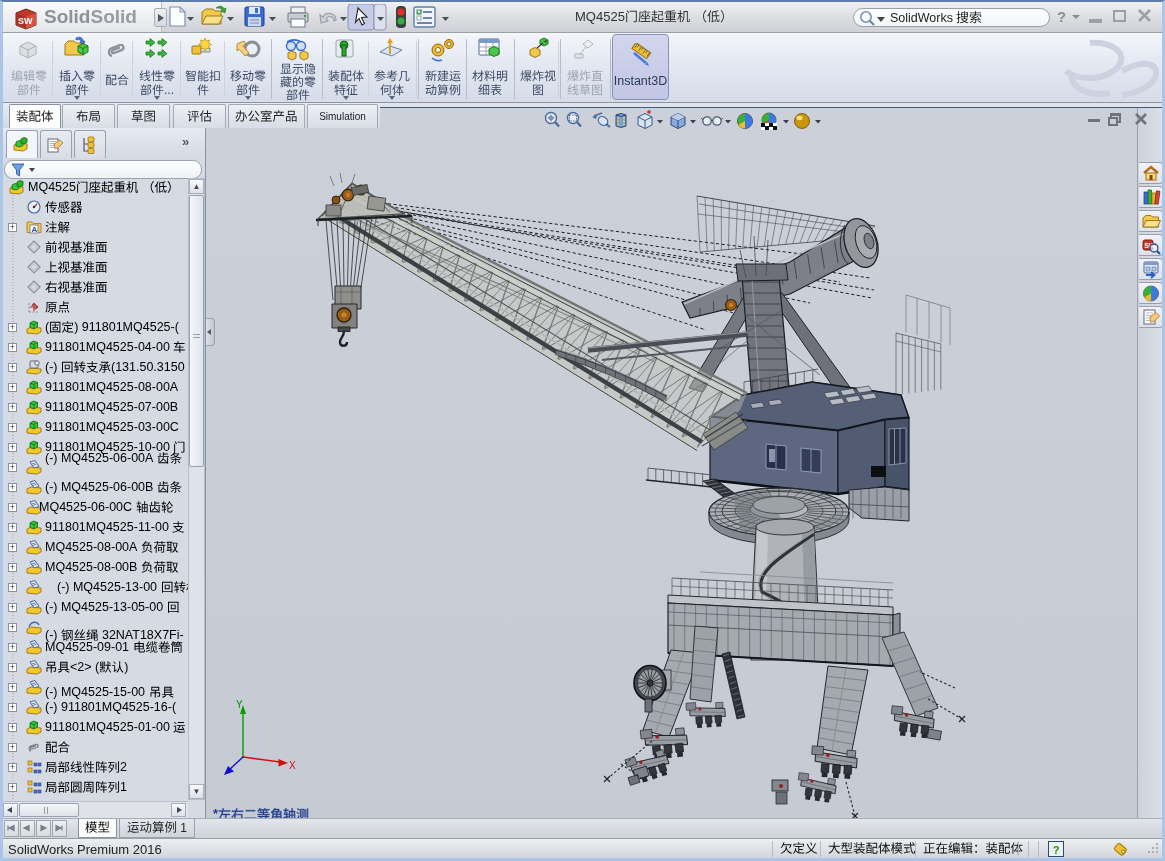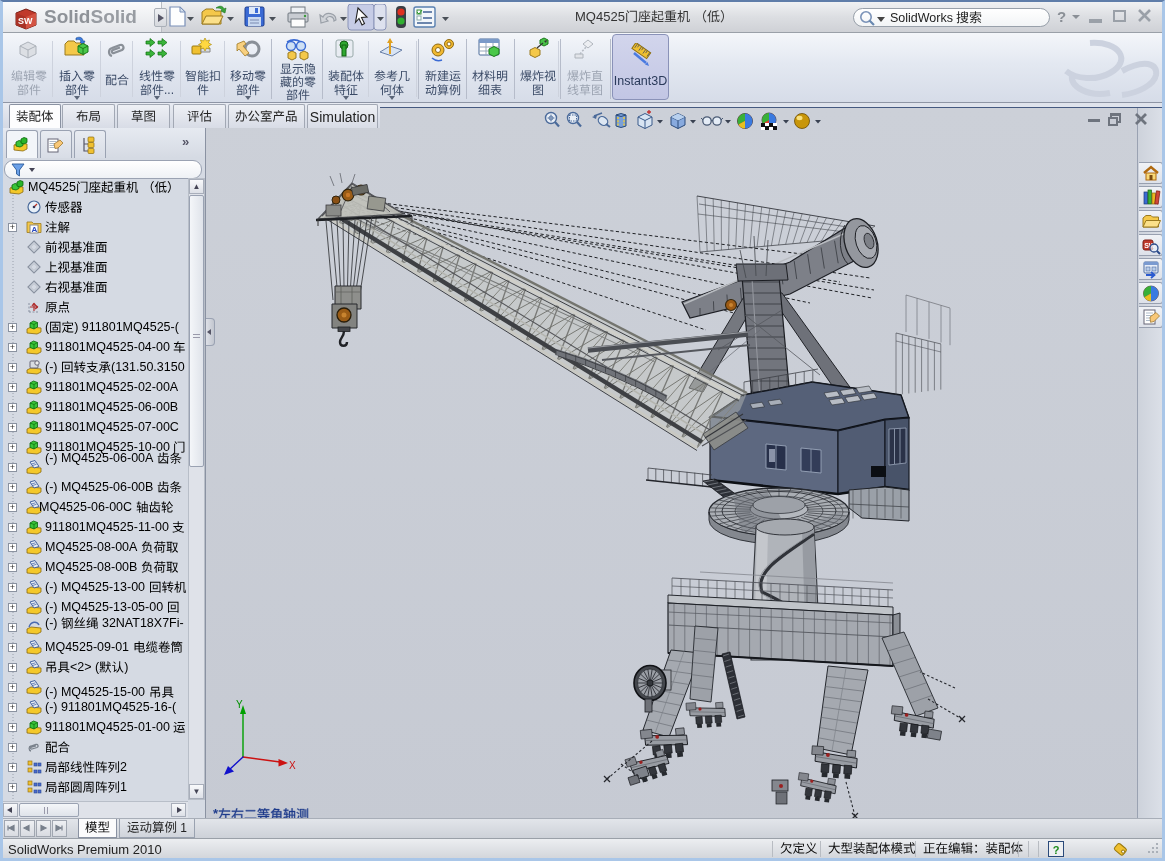--- a/index.html
+++ b/index.html
@@ -415,21 +415,21 @@
         <use href="#g8bc4" x="0"></use>
         <use href="#g4f30" x="1000"></use>
       </svg></div>
     <div class="abs" style="left:226px;top:1px;width:77px;height:24px;background:linear-gradient(#eef0f5,#d8dce6);border:1px solid #a2a8b4;border-bottom:none;border-radius:2px 2px 0 0;text-align:center;padding-top:4px;font-size:12.5px"><svg style="display:inline-block;vertical-align:-0.165em;" width="62.5" height="12.5" viewBox="0 -860 5000 1000" fill="#222">
         <use href="#g529e" x="0"></use>
         <use href="#g516c" x="1000"></use>
         <use href="#g5ba4" x="2000"></use>
         <use href="#g4ea7" x="3000"></use>
         <use href="#g54c1" x="4000"></use>
       </svg></div>
-    <div class="abs" style="left:305px;top:1px;width:71px;height:24px;background:linear-gradient(#eef0f5,#d8dce6);border:1px solid #a2a8b4;border-bottom:none;border-radius:2px 2px 0 0;text-align:center;padding-top:4px;font-size:12.5px"><span style="color:#222;font-size:14px">Simulation</span></div>
+    <div class="abs" style="left:305px;top:1px;width:71px;height:24px;background:linear-gradient(#eef0f5,#d8dce6);border:1px solid #a2a8b4;border-bottom:none;border-radius:2px 2px 0 0;text-align:center;padding-top:4px;font-size:12.5px"><span style="color:#222;font-size:10px">Simulation</span></div>
   </div>
 <div class="abs" style="left:2px;top:128px;width:204px;height:710px;background:#d5dae3;border-right:1px solid #8a92a2;overflow:hidden;z-index:5">
     <div class="abs" style="left:0;top:0;width:204px;height:30px;background:linear-gradient(#e6eaf1,#d5dae3)">
       <div class="abs" style="left:4px;top:2px;width:32px;height:28px;background:#f2f5f9;border:1px solid #9aa2b2;border-bottom:none;border-radius:3px 3px 0 0"></div>
       <div class="abs" style="left:38px;top:2px;width:32px;height:28px;background:linear-gradient(#e8ebf1,#d8dde6);border:1px solid #9aa2b2;border-bottom:none;border-radius:3px 3px 0 0"></div>
       <div class="abs" style="left:72px;top:2px;width:32px;height:28px;background:linear-gradient(#e8ebf1,#d8dde6);border:1px solid #9aa2b2;border-bottom:none;border-radius:3px 3px 0 0"></div>
       <svg class="abs" style="left:11px;top:8px" width="16" height="16" viewBox="0 0 16 16">
         <path d="M1 9 l4 -2 9 1 v5 l-4 2 -9 -1 z" fill="#f4c82a" stroke="#8a6a10" stroke-width="0.8"></path>
         <path d="M3 6 l3 -1.5 4 1 v4 l-3 1.5 -4 -1 z" fill="#3ac43a" stroke="#0a6a0a" stroke-width="0.8"></path>
         <path d="M8 3 l3 -1.5 3 1 v4 l-3 1.5 -3 -1 z" fill="#2ab42a" stroke="#0a6a0a" stroke-width="0.8"></path>
@@ -572,35 +572,35 @@
           <use href="#g8f6c" x="1000"></use>
           <use href="#g652f" x="2000"></use>
           <use href="#g627f" x="3000"></use>
         </svg><span>(131.50.3150</span></div>
       <div class="abs" style="left:6px;top:205px;width:9px;height:9px;background:#fff;border:1px solid #8a92a0;font-size:9px;line-height:7px;text-align:center;color:#333">+</div>
       <svg class="abs" style="left:24px;top:201px" width="16" height="16" viewBox="0 0 16 16">
         <path d="M1 10 l4 -2 10 1 v4 l-4 2 -10 -1 z" fill="#f4c82a" stroke="#8a6a10" stroke-width="0.8"></path>
         <path d="M4 4 l3.5 -2 4 1.5 v4.5 l-3.5 2 -4 -1.5 z" fill="#3ac43a" stroke="#0a6a0a" stroke-width="0.8"></path>
         <path d="M4 4 l4 1.5 3.5 -2 M8 5.5 v4.5" fill="none" stroke="#0a6a0a" stroke-width="0.7"></path>
       </svg>
-      <div class="abs" style="left:43px;top:202px;white-space:nowrap"><span>911801MQ4525-02-00A</span></div>
+      <div class="abs" style="left:43px;top:202px;white-space:nowrap"><span>911801MQ4525-08-00A</span></div>
       <div class="abs" style="left:6px;top:225px;width:9px;height:9px;background:#fff;border:1px solid #8a92a0;font-size:9px;line-height:7px;text-align:center;color:#333">+</div>
       <svg class="abs" style="left:24px;top:221px" width="16" height="16" viewBox="0 0 16 16">
         <path d="M1 10 l4 -2 10 1 v4 l-4 2 -10 -1 z" fill="#f4c82a" stroke="#8a6a10" stroke-width="0.8"></path>
         <path d="M4 4 l3.5 -2 4 1.5 v4.5 l-3.5 2 -4 -1.5 z" fill="#3ac43a" stroke="#0a6a0a" stroke-width="0.8"></path>
         <path d="M4 4 l4 1.5 3.5 -2 M8 5.5 v4.5" fill="none" stroke="#0a6a0a" stroke-width="0.7"></path>
       </svg>
-      <div class="abs" style="left:43px;top:222px;white-space:nowrap"><span>911801MQ4525-06-00B</span></div>
+      <div class="abs" style="left:43px;top:222px;white-space:nowrap"><span>911801MQ4525-07-00B</span></div>
       <div class="abs" style="left:6px;top:245px;width:9px;height:9px;background:#fff;border:1px solid #8a92a0;font-size:9px;line-height:7px;text-align:center;color:#333">+</div>
       <svg class="abs" style="left:24px;top:241px" width="16" height="16" viewBox="0 0 16 16">
         <path d="M1 10 l4 -2 10 1 v4 l-4 2 -10 -1 z" fill="#f4c82a" stroke="#8a6a10" stroke-width="0.8"></path>
         <path d="M4 4 l3.5 -2 4 1.5 v4.5 l-3.5 2 -4 -1.5 z" fill="#3ac43a" stroke="#0a6a0a" stroke-width="0.8"></path>
         <path d="M4 4 l4 1.5 3.5 -2 M8 5.5 v4.5" fill="none" stroke="#0a6a0a" stroke-width="0.7"></path>
       </svg>
-      <div class="abs" style="left:43px;top:242px;white-space:nowrap"><span>911801MQ4525-07-00C</span></div>
+      <div class="abs" style="left:43px;top:242px;white-space:nowrap"><span>911801MQ4525-03-00C</span></div>
       <div class="abs" style="left:6px;top:265px;width:9px;height:9px;background:#fff;border:1px solid #8a92a0;font-size:9px;line-height:7px;text-align:center;color:#333">+</div>
       <svg class="abs" style="left:24px;top:261px" width="16" height="16" viewBox="0 0 16 16">
         <path d="M1 10 l4 -2 10 1 v4 l-4 2 -10 -1 z" fill="#f4c82a" stroke="#8a6a10" stroke-width="0.8"></path>
         <path d="M4 4 l3.5 -2 4 1.5 v4.5 l-3.5 2 -4 -1.5 z" fill="#3ac43a" stroke="#0a6a0a" stroke-width="0.8"></path>
         <path d="M4 4 l4 1.5 3.5 -2 M8 5.5 v4.5" fill="none" stroke="#0a6a0a" stroke-width="0.7"></path>
       </svg>
       <div class="abs" style="left:43px;top:262px;white-space:nowrap"><span>911801MQ4525-10-00&nbsp;</span><svg style="display:inline-block;vertical-align:-0.165em;" width="12.5" height="12.5" viewBox="0 -860 1000 1000" fill="#000">
           <use href="#g95e8" x="0"></use>
         </svg></div>
       <div class="abs" style="left:6px;top:285px;width:9px;height:9px;background:#fff;border:1px solid #8a92a0;font-size:9px;line-height:7px;text-align:center;color:#333">+</div>
@@ -664,40 +664,40 @@
           <use href="#g8d1f" x="0"></use>
           <use href="#g8377" x="1000"></use>
           <use href="#g53d6" x="2000"></use>
         </svg></div>
       <div class="abs" style="left:6px;top:405px;width:9px;height:9px;background:#fff;border:1px solid #8a92a0;font-size:9px;line-height:7px;text-align:center;color:#333">+</div>
       <svg class="abs" style="left:24px;top:401px" width="16" height="16" viewBox="0 0 16 16">
         <path d="M1 10 l4 -2 10 1 v4 l-4 2 -10 -1 z" fill="#f4c82a" stroke="#8a6a10" stroke-width="0.8"></path>
         <path d="M4 3 l5 -1.5 4 6 -5 1.5 z" fill="#e8eef8" stroke="#3a5a9a" stroke-width="0.9"></path>
         <path d="M5.5 5 l4 -1.2 M6.5 6.5 l4 -1.2" stroke="#3a5a9a" stroke-width="0.7"></path>
       </svg>
-      <div class="abs" style="left:43px;top:402px;white-space:nowrap"><span>(-)&nbsp;MQ4525-13-00&nbsp;</span><svg style="display:inline-block;vertical-align:-0.165em;" width="37.5" height="12.5" viewBox="0 -860 3000 1000" fill="#000">
+      <div class="abs" style="left:55px;top:402px;white-space:nowrap"><span>(-)&nbsp;MQ4525-13-00&nbsp;</span><svg style="display:inline-block;vertical-align:-0.165em;" width="37.5" height="12.5" viewBox="0 -860 3000 1000" fill="#000">
           <use href="#g56de" x="0"></use>
           <use href="#g8f6c" x="1000"></use>
           <use href="#g673a" x="2000"></use>
         </svg></div>
       <div class="abs" style="left:6px;top:425px;width:9px;height:9px;background:#fff;border:1px solid #8a92a0;font-size:9px;line-height:7px;text-align:center;color:#333">+</div>
       <svg class="abs" style="left:24px;top:421px" width="16" height="16" viewBox="0 0 16 16">
         <path d="M1 10 l4 -2 10 1 v4 l-4 2 -10 -1 z" fill="#f4c82a" stroke="#8a6a10" stroke-width="0.8"></path>
         <path d="M4 3 l5 -1.5 4 6 -5 1.5 z" fill="#e8eef8" stroke="#3a5a9a" stroke-width="0.9"></path>
         <path d="M5.5 5 l4 -1.2 M6.5 6.5 l4 -1.2" stroke="#3a5a9a" stroke-width="0.7"></path>
       </svg>
       <div class="abs" style="left:43px;top:422px;white-space:nowrap"><span>(-)&nbsp;MQ4525-13-05-00&nbsp;</span><svg style="display:inline-block;vertical-align:-0.165em;" width="12.5" height="12.5" viewBox="0 -860 1000 1000" fill="#000">
           <use href="#g56de" x="0"></use>
         </svg></div>
       <div class="abs" style="left:6px;top:445px;width:9px;height:9px;background:#fff;border:1px solid #8a92a0;font-size:9px;line-height:7px;text-align:center;color:#333">+</div>
       <svg class="abs" style="left:24px;top:441px" width="16" height="16" viewBox="0 0 16 16">
         <path d="M1 10 l4 -2 10 1 v4 l-4 2 -10 -1 z" fill="#f4c82a" stroke="#8a6a10" stroke-width="0.8"></path>
         <path d="M3 8 c2 -6 8 -6 10 -2" fill="none" stroke="#4a6ab0" stroke-width="1.4"></path>
       </svg>
-      <div class="abs" style="left:43px;top:438px;white-space:nowrap"><span>(-)&nbsp;</span><svg style="display:inline-block;vertical-align:-0.165em;" width="37.5" height="12.5" viewBox="0 -860 3000 1000" fill="#000">
+      <div class="abs" style="left:43px;top:450px;white-space:nowrap"><span>(-)&nbsp;</span><svg style="display:inline-block;vertical-align:-0.165em;" width="37.5" height="12.5" viewBox="0 -860 3000 1000" fill="#000">
           <use href="#g94a2" x="0"></use>
           <use href="#g4e1d" x="1000"></use>
           <use href="#g7ef3" x="2000"></use>
         </svg><span>&nbsp;32NAT18X7Fi-</span></div>
       <div class="abs" style="left:6px;top:465px;width:9px;height:9px;background:#fff;border:1px solid #8a92a0;font-size:9px;line-height:7px;text-align:center;color:#333">+</div>
       <svg class="abs" style="left:24px;top:461px" width="16" height="16" viewBox="0 0 16 16">
         <path d="M1 10 l4 -2 10 1 v4 l-4 2 -10 -1 z" fill="#f4c82a" stroke="#8a6a10" stroke-width="0.8"></path>
         <path d="M4 3 l5 -1.5 4 6 -5 1.5 z" fill="#e8eef8" stroke="#3a5a9a" stroke-width="0.9"></path>
         <path d="M5.5 5 l4 -1.2 M6.5 6.5 l4 -1.2" stroke="#3a5a9a" stroke-width="0.7"></path>
       </svg>
@@ -1586,21 +1586,21 @@
         <g stroke="#9ab" stroke-width="0.8">
           <line x1="5" y1="5" x2="12" y2="5"></line>
           <line x1="5" y1="7.5" x2="12" y2="7.5"></line>
           <line x1="5" y1="10" x2="12" y2="10"></line>
           <line x1="5" y1="12.5" x2="12" y2="12.5"></line>
         </g>
         <path d="M9 9 l6 -4.5 3.5 3.5 -5.5 5.5 -3.5 0.8 z" fill="#f8c878" stroke="#a07830" stroke-width="0.8"></path>
       </svg></div>
   </div>
 <div class="abs" style="left:2px;top:838px;width:1161px;height:20px;background:linear-gradient(#eceef1,#d3d6db);border-top:1px solid #9aa0a8;z-index:30">
-    <div class="abs" style="left:6px;top:3px;font-size:13px;color:#222">SolidWorks Premium 2010</div>
+    <div class="abs" style="left:6px;top:3px;font-size:13px;color:#222">SolidWorks Premium 2016</div>
     <div class="abs" style="left:778px;top:3px;font-size:12px;color:#222"><svg style="display:inline-block;vertical-align:-0.165em;" width="37.5" height="12.5" viewBox="0 -860 3000 1000" fill="#111">
         <use href="#g6b20" x="0"></use>
         <use href="#g5b9a" x="1000"></use>
         <use href="#g4e49" x="2000"></use>
       </svg></div>
     <div class="abs" style="left:826px;top:3px;font-size:12px;color:#222"><svg style="display:inline-block;vertical-align:-0.165em;" width="87.5" height="12.5" viewBox="0 -860 7000 1000" fill="#111">
         <use href="#g5927" x="0"></use>
         <use href="#g578b" x="1000"></use>
         <use href="#g88c5" x="2000"></use>
         <use href="#g914d" x="3000"></use>

